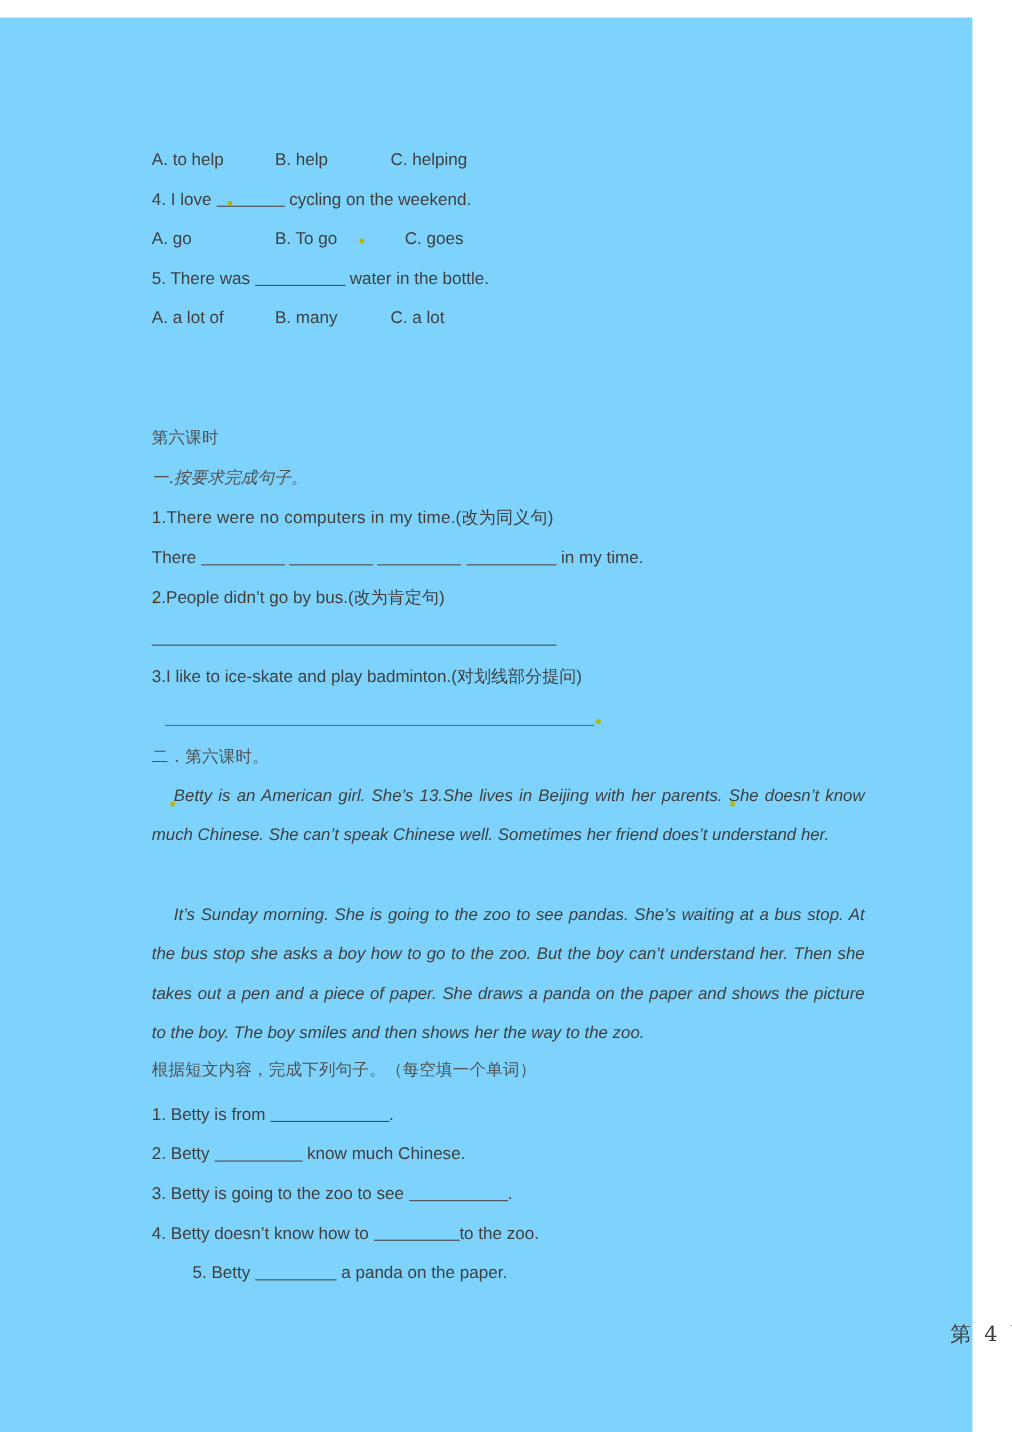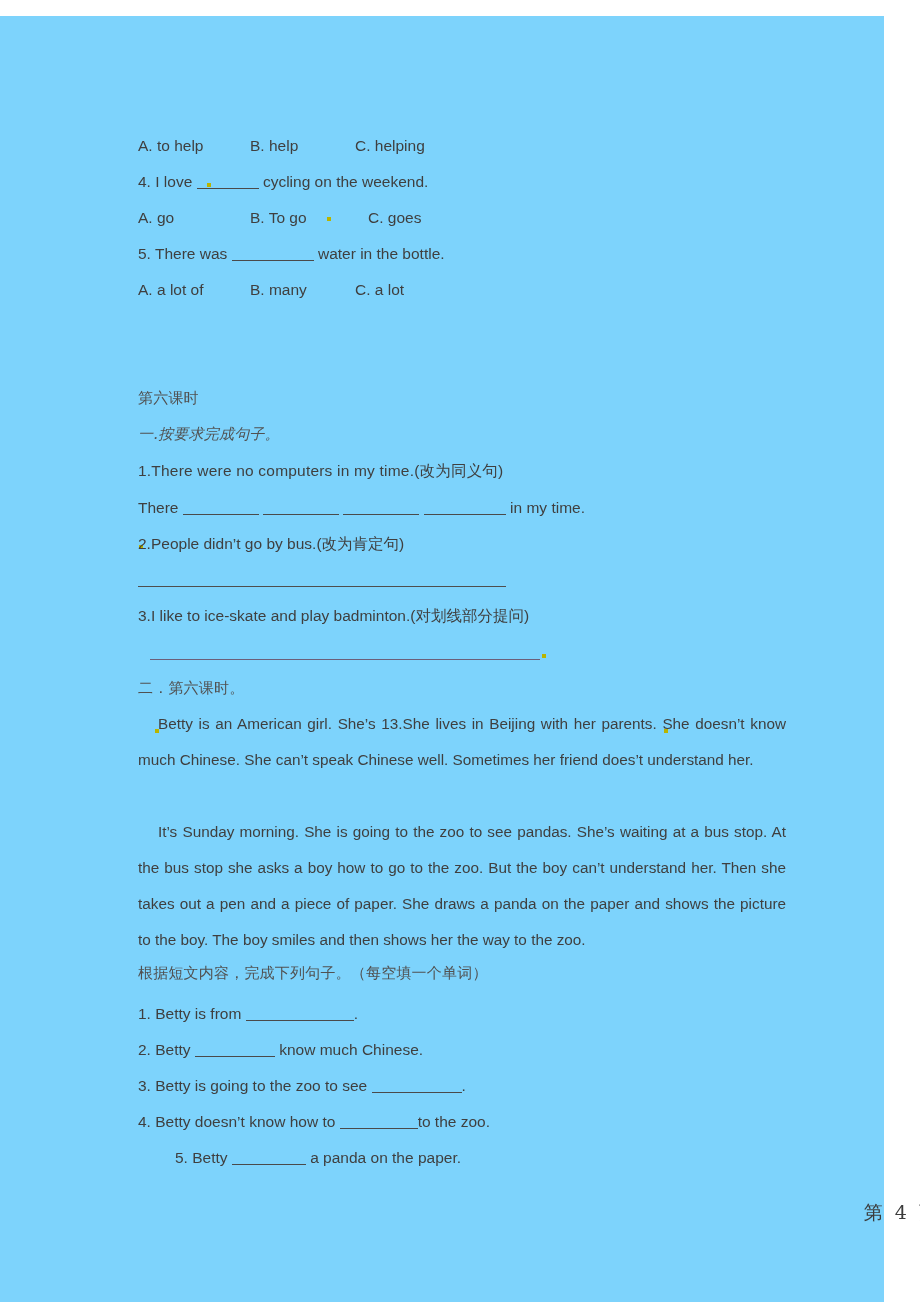--- a/index.html
+++ b/index.html
@@ -84,20 +84,21 @@
     line-height: 36px;
     text-align: justify;
     text-justify: inter-word;
     color: #3f3f3f;
   }
   .passage p {
     margin: 0;
   }
   .passage p.indent {
     text-indent: 20px;
+    font-style: italic;
   }
 
   .footer {
     position: absolute;
     left: 0;
     width: 920px;
     text-align: right;
     font-family: "DejaVu Serif", "Liberation Serif", serif;
     font-size: 19px;
     color: #3b3b3b;

